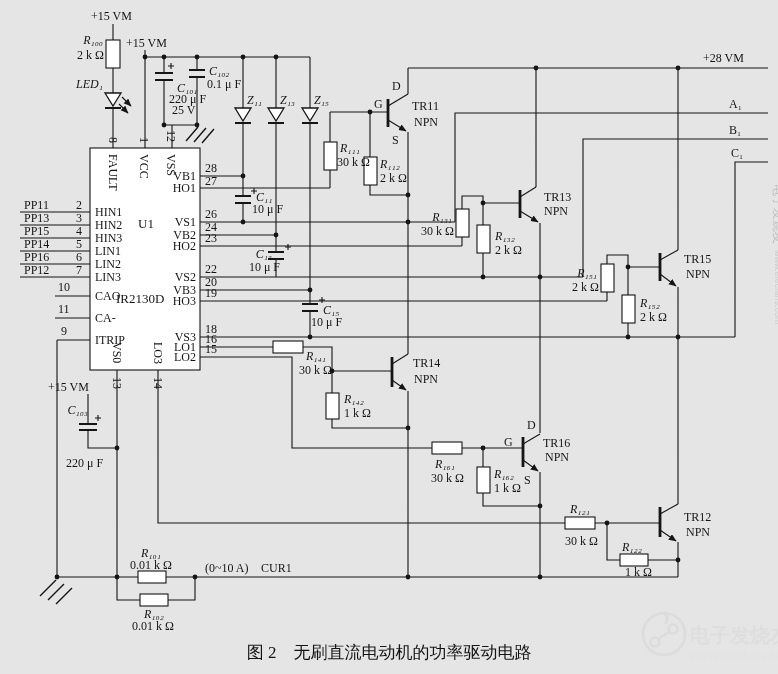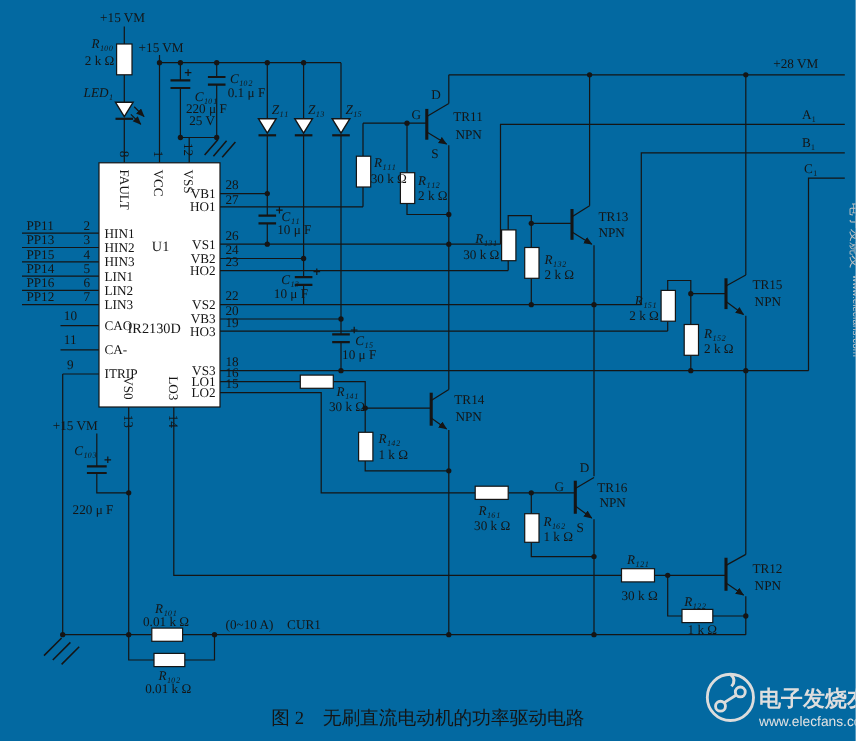--- a/index.html
+++ b/index.html
@@ -1,16 +1,16 @@
 <!DOCTYPE html>
 <html><head>
 <meta charset="utf-8">
 <style>
   html,body{margin:0;padding:0;background:#ffffff;}
-  .page{position:relative;width:778px;height:674px;background:#0369a1;overflow:hidden;}
+  .page{position:relative;width:778px;height:674px;background:#e5e5e5;overflow:hidden;}
   svg text{font-family:"Liberation Serif","DejaVu Serif",serif;font-size:12px;fill:#151515;}
   svg .it{font-style:italic;}
   svg .end{text-anchor:end;}
   svg .mid{text-anchor:middle;}
   svg .cap{font-size:17px;}
   svg .u1{font-size:13px;}
   svg .wmB{font-size:20px;font-weight:bold;fill:#dedede;font-family:"Liberation Sans","DejaVu Sans",sans-serif;}
   svg .wmU{font-size:12.5px;fill:#e2e2e2;font-family:"Liberation Sans","DejaVu Sans",sans-serif;}
   svg .wmV{font-size:12px;fill:#c0c0c0;font-family:"Liberation Sans","DejaVu Sans",sans-serif;}
   svg .wmV2{font-size:9px;fill:#cccccc;font-family:"Liberation Sans","DejaVu Sans",sans-serif;}

